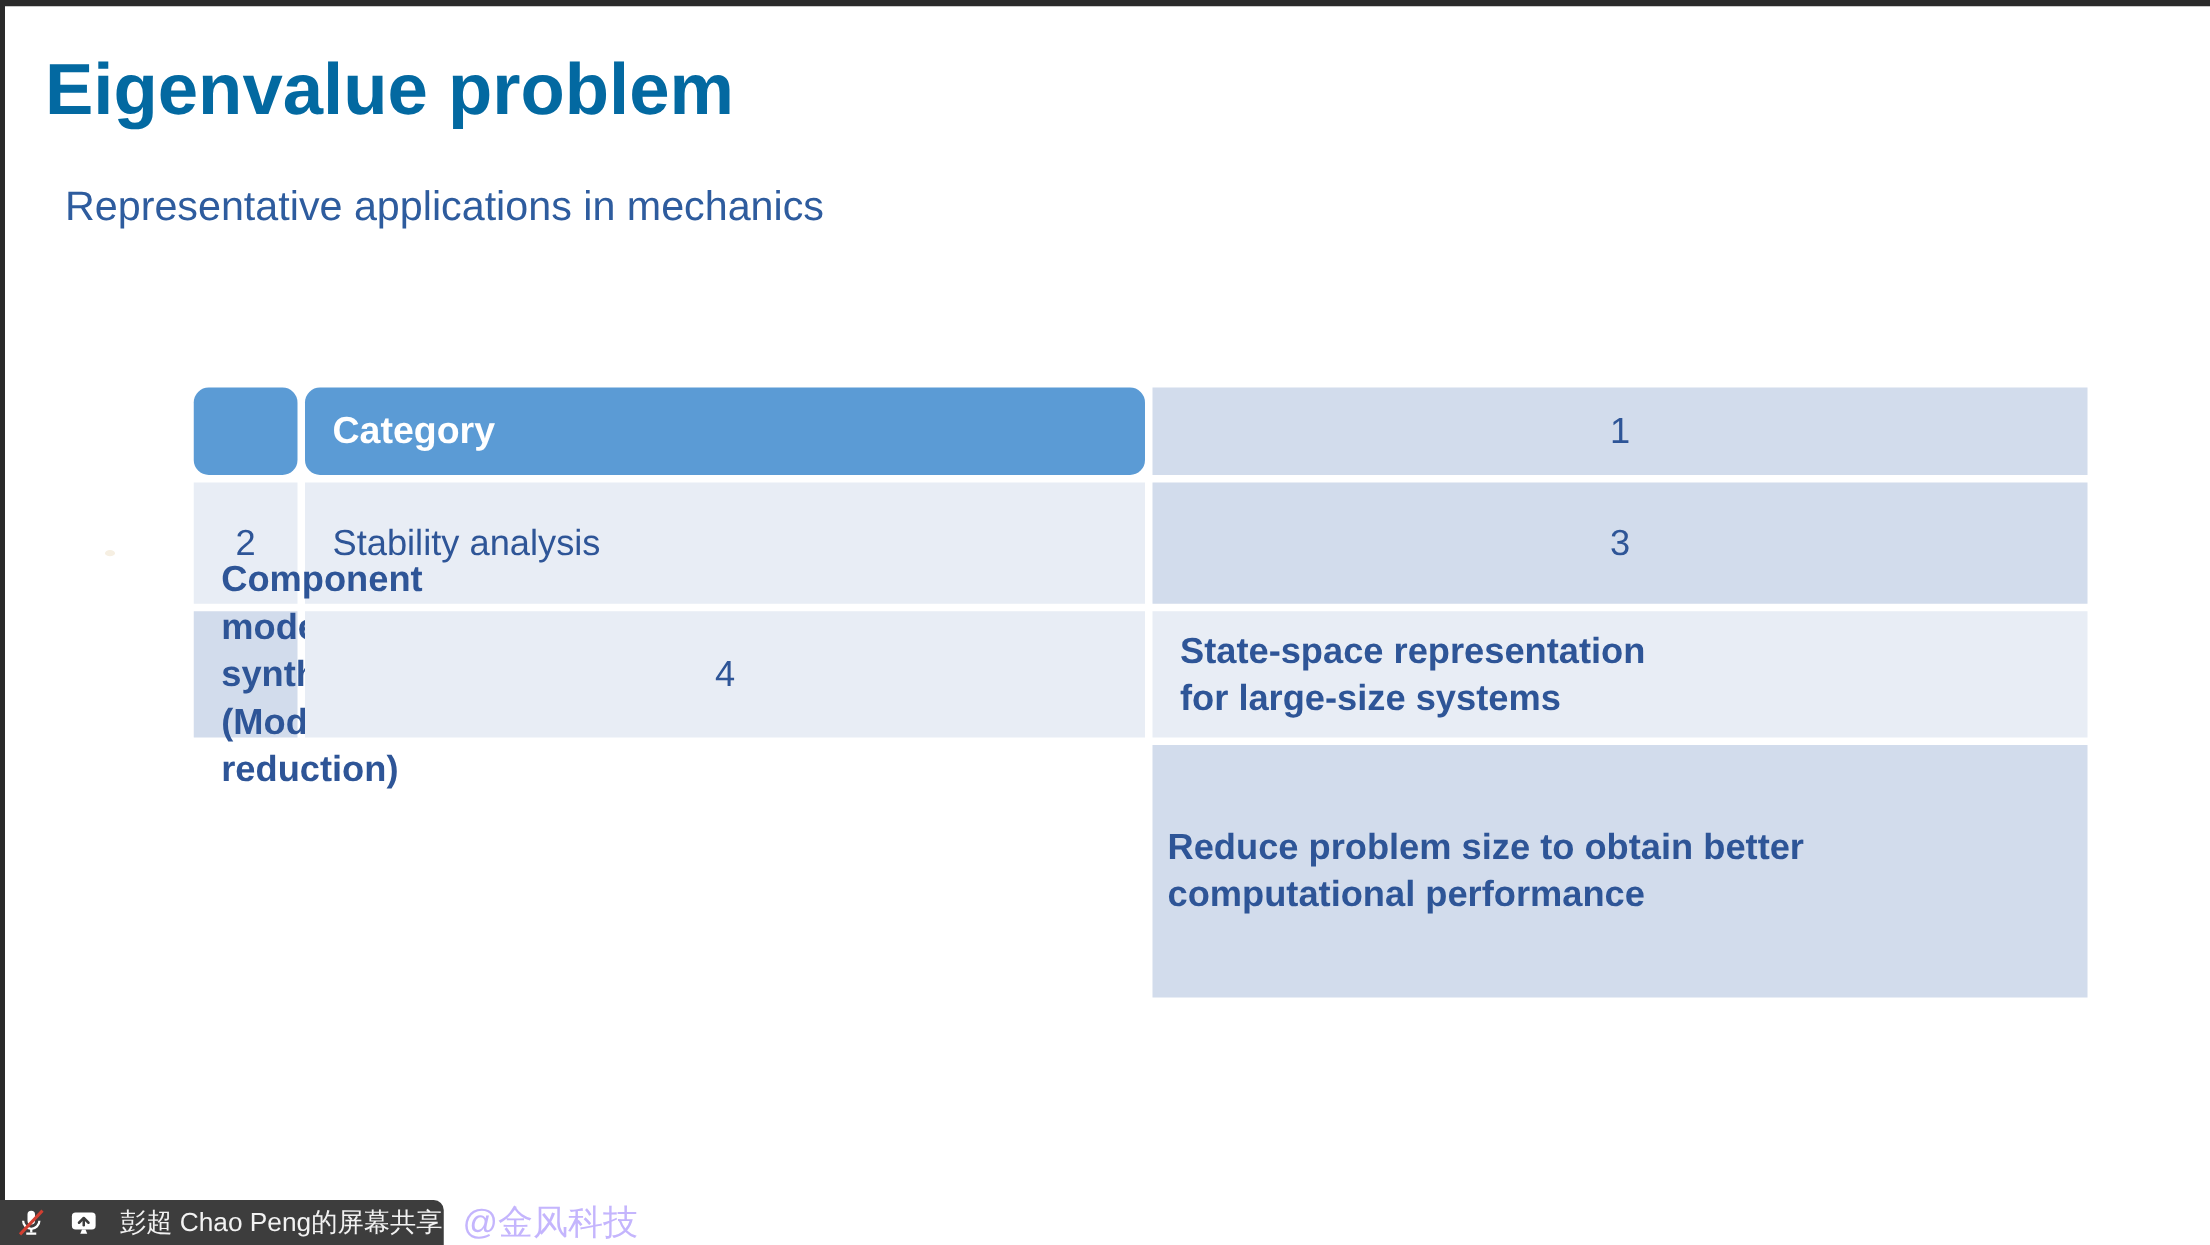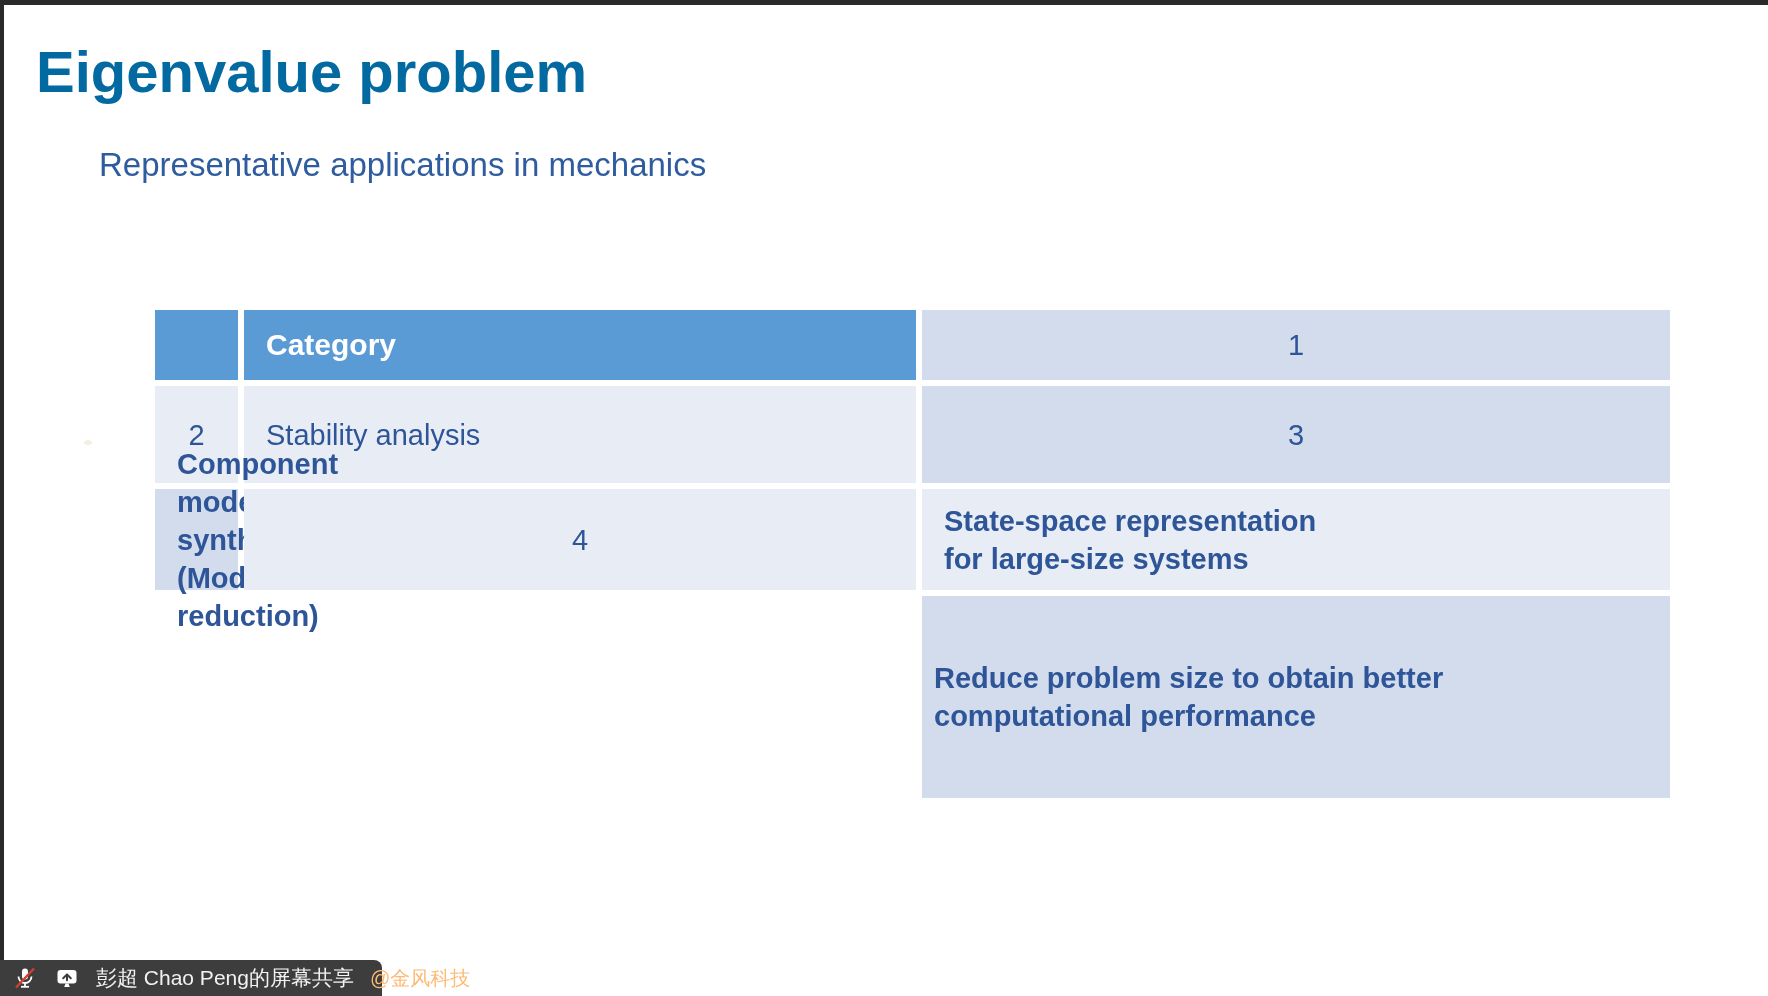--- a/index.html
+++ b/index.html
@@ -9,59 +9,59 @@
   }
   .edge-top{position:absolute;left:0;top:0;width:1768px;height:5px;background:#2a2a2a;}
   .edge-left{position:absolute;left:0;top:0;width:4px;height:996px;background:#2a2a2a;}
 
   .slide-title{
     position:absolute;left:36px;top:38px;
     font-size:58px;font-weight:600;color:#0369a1;letter-spacing:0px;
   }
   .slide-subtitle{
     position:absolute;left:52px;top:146px;
-    font-size:33px;font-weight:400;color:#2e5c9e;margin-left:47px;
+    font-size:33px;font-weight:400;color:#2e5c9e;
   }
 
   .table-grid{
     position:absolute;left:155px;top:310px;
     display:grid;
     grid-template-columns:83px 672px 748px;
     grid-template-rows:70px 97px 101px 94px 102px;
     gap:6px;
     background:#ffffff;
   }
   .cell{
     display:flex;align-items:center;
     font-size:29px;color:#2e5597;
     padding-left:22px;box-sizing:border-box;
     line-height:38px;
   }
   .cell.num{justify-content:center;padding-left:0;}
   .cell.hdr{
-    background:#5b9bd5;color:#ffffff;font-weight:700;font-size:30px;
+    background:#5b9bd5;color:#ffffff;font-weight:700;font-size:30px;border-radius:12px;
   }
   .band-a{background:#d2dcec;}
   .band-b{background:#e8edf5;}
   .pre{white-space:pre-line;font-weight:bold;}
   .merged{grid-column:3;grid-row:4 / 6;padding-left:12px;}
 
   .artifact-dot{
     position:absolute;left:84px;top:440px;width:8px;height:5px;
     background:#f6efe2;border-radius:50%;
   }
 
   .share-bar{
-    position:absolute;left:0;bottom:0;width:382px;height:36px;
+    position:absolute;left:0;bottom:0;width:355px;height:36px;
     background:#3d3d3d;border-radius:0 8px 0 0;
     display:flex;align-items:center;gap:16px;
     padding-left:12px;box-sizing:border-box;
   }
   .share-bar .bar-text{font-size:21px;color:#f2f2f2;white-space:nowrap;}
-  .share-bar .bar-mention{font-size:20px;color:#fdba74;white-space:nowrap;}
+  .share-bar .bar-mention{font-size:28px;color:#c4b5fd;white-space:nowrap;}
   .icon-box{width:26px;height:26px;flex:0 0 auto;display:flex;align-items:center;justify-content:center;}
 </style>
 </head>
 <body>
 
 <div class="edge-top"></div>
 <div class="edge-left"></div>
 
 <div class="slide-title">Eigenvalue problem</div>
 <div class="slide-subtitle">Representative applications in mechanics</div>

